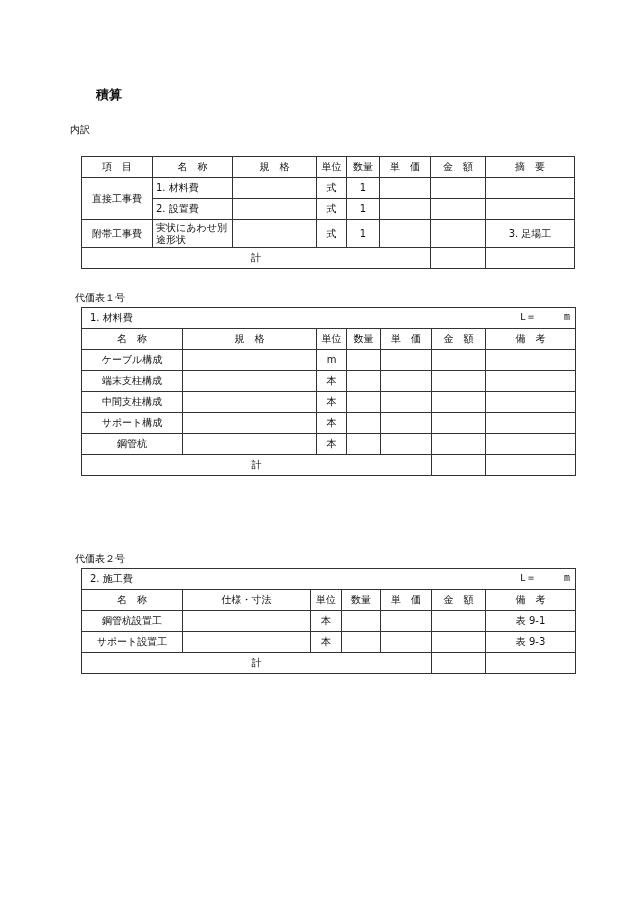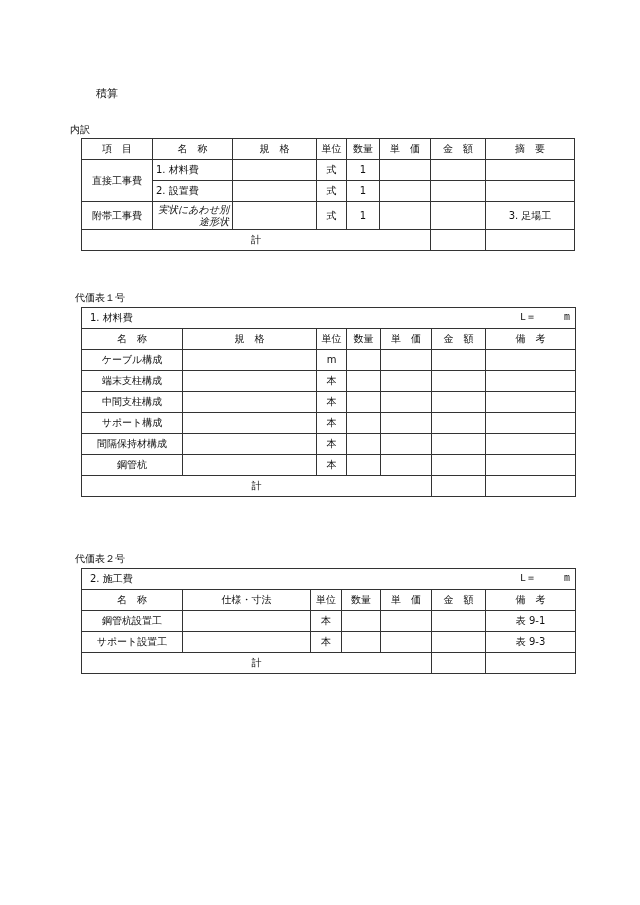--- a/index.html
+++ b/index.html
@@ -1,36 +1,36 @@
 <!DOCTYPE html>
 <html><head>
 <meta charset="utf-8">
 <style>
   html, body { margin:0; padding:0; background:#ffffff; }
   body { width:640px; height:905px; position:relative; overflow:hidden;
          font-family:"DejaVu Sans", "Liberation Sans", sans-serif; color:#111; font-size:10px; }
   .abs { position:absolute; }
-  .title { left:96px; top:86px; font-size:11px; font-weight:normal; }
+  .title { left:96px; top:86px; font-size:13px; font-weight:bold; }
   .label { font-size:10px; }
   table { position:absolute; border-collapse:collapse; table-layout:fixed; }
   td { border:1px solid #333; padding:0 3px; font-size:10px; height:20px; text-align:center;
        white-space:nowrap; overflow:hidden; line-height:1.15; }
   td.left { text-align:left; }
-  td.wrap { white-space:normal; text-align:right;font-style:italic; }
+  td.wrap { white-space:normal; text-align:left; }
   .titlerow td { text-align:left; padding-left:8px; }
   .lm { float:right; padding-right:2px;font-family:Liberation Mono, monospace; }
   .lm span.eq { margin-right:28px; }
 </style>
 </head>
 <body>
 
 <div class="abs title">積算</div>
 
 <div class="abs label" style="left:70px;top:123px;">内訳</div>
-<table style="left:81px;top:138px;width:494px;">
+<table style="left:81px;top:156px;width:494px;">
   <colgroup>
     <col style="width:71px">
       <col style="width:80px">
       <col style="width:84px">
       <col style="width:30px">
     <col style="width:33px">
       <col style="width:51px">
       <col style="width:55px">
       <col style="width:89px">
   </colgroup>
@@ -139,29 +139,20 @@
   <tr>
     <td>サポート構成</td>
     <td></td>
     <td>本</td>
     <td></td>
         <td></td>
     <td></td>
         <td></td>
   </tr>
   <tr>
-    <td>間隔保持材構成</td>
-    <td></td>
-    <td>本</td>
-    <td></td>
-        <td></td>
-    <td></td>
-        <td></td>
-  </tr>
-  <tr>
     <td>鋼管杭</td>
     <td></td>
     <td>本</td>
     <td></td>
         <td></td>
     <td></td>
         <td></td>
   </tr>
   <tr>
     <td colspan="5">計</td>

